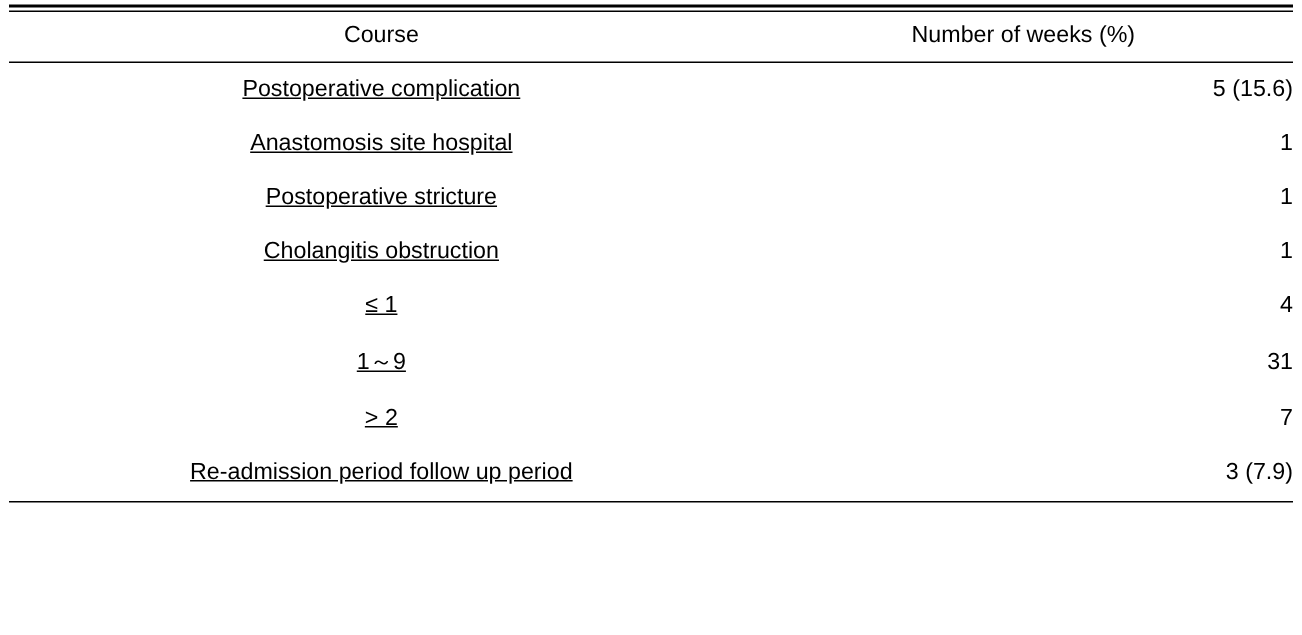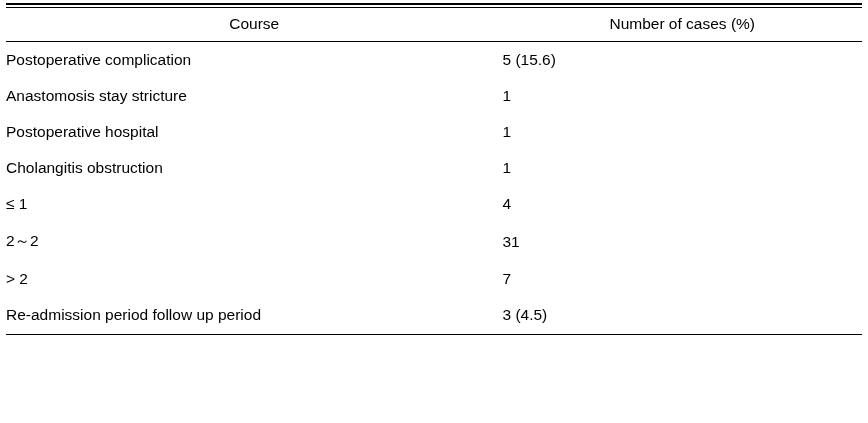--- a/index.html
+++ b/index.html
@@ -49,26 +49,27 @@
     height: 0;
     border-top: 1.5px solid #000;
     margin-top: 1px;
   }
   table.stats-table td {
     padding: 9px 0 9px 0;
     font-size: 15.5px;
     vertical-align: middle;
   }
   td.label {
-    text-align: left;
+    text-align: center;
     width: 58%;
     white-space: nowrap;
+    text-decoration: underline;
   }
   td.value {
-    text-align: left;
+    text-align: right;
     width: 42%;
     white-space: nowrap;
   }
   .indent-1 {
     padding-left: 26px;
   }
   .indent-2 {
     padding-left: 18px;
   }
   sup.footmark {
@@ -82,55 +83,55 @@
 </head>
 <body>
 
 <div class="table-wrap">
   <div class="rule-top"></div>
   <div class="rule-top-inner"></div>
   <table class="stats-table">
     <thead>
       <tr>
         <th class="head-course">Course</th>
-        <th class="head-cases">Number of cases (%)</th>
+        <th class="head-cases">Number of weeks (%)</th>
       </tr>
     </thead>
   </table>
   <div class="rule-head"></div>
   <table class="stats-table">
     <tbody>
       <tr>
         <td class="label">Postoperative complication</td>
         <td class="value">5 (15.6)</td>
       </tr>
       <tr>
-        <td class="label indent-1">Anastomosis stay stricture</td>
+        <td class="label indent-1">Anastomosis site hospital</td>
         <td class="value">1</td>
       </tr>
       <tr>
-        <td class="label indent-1">Postoperative hospital</td>
+        <td class="label indent-1">Postoperative stricture</td>
         <td class="value">1</td>
       </tr>
       <tr>
         <td class="label indent-1">Cholangitis obstruction</td>
         <td class="value">1</td>
       </tr>
       <tr>
         <td class="label indent-2">≤ 1</td>
         <td class="value">4</td>
       </tr>
       <tr>
-        <td class="label indent-2">2～2</td>
+        <td class="label indent-2">1～9</td>
         <td class="value">31</td>
       </tr>
       <tr>
         <td class="label indent-2">&gt; 2</td>
         <td class="value">7</td>
       </tr>
       <tr>
         <td class="label">Re-admission period follow up period</td>
-        <td class="value">3 (4.5)</td>
+        <td class="value">3 (7.9)</td>
       </tr>
     </tbody>
   </table>
   <div class="rule-bottom"></div>
 </div>
 
 </body></html>

